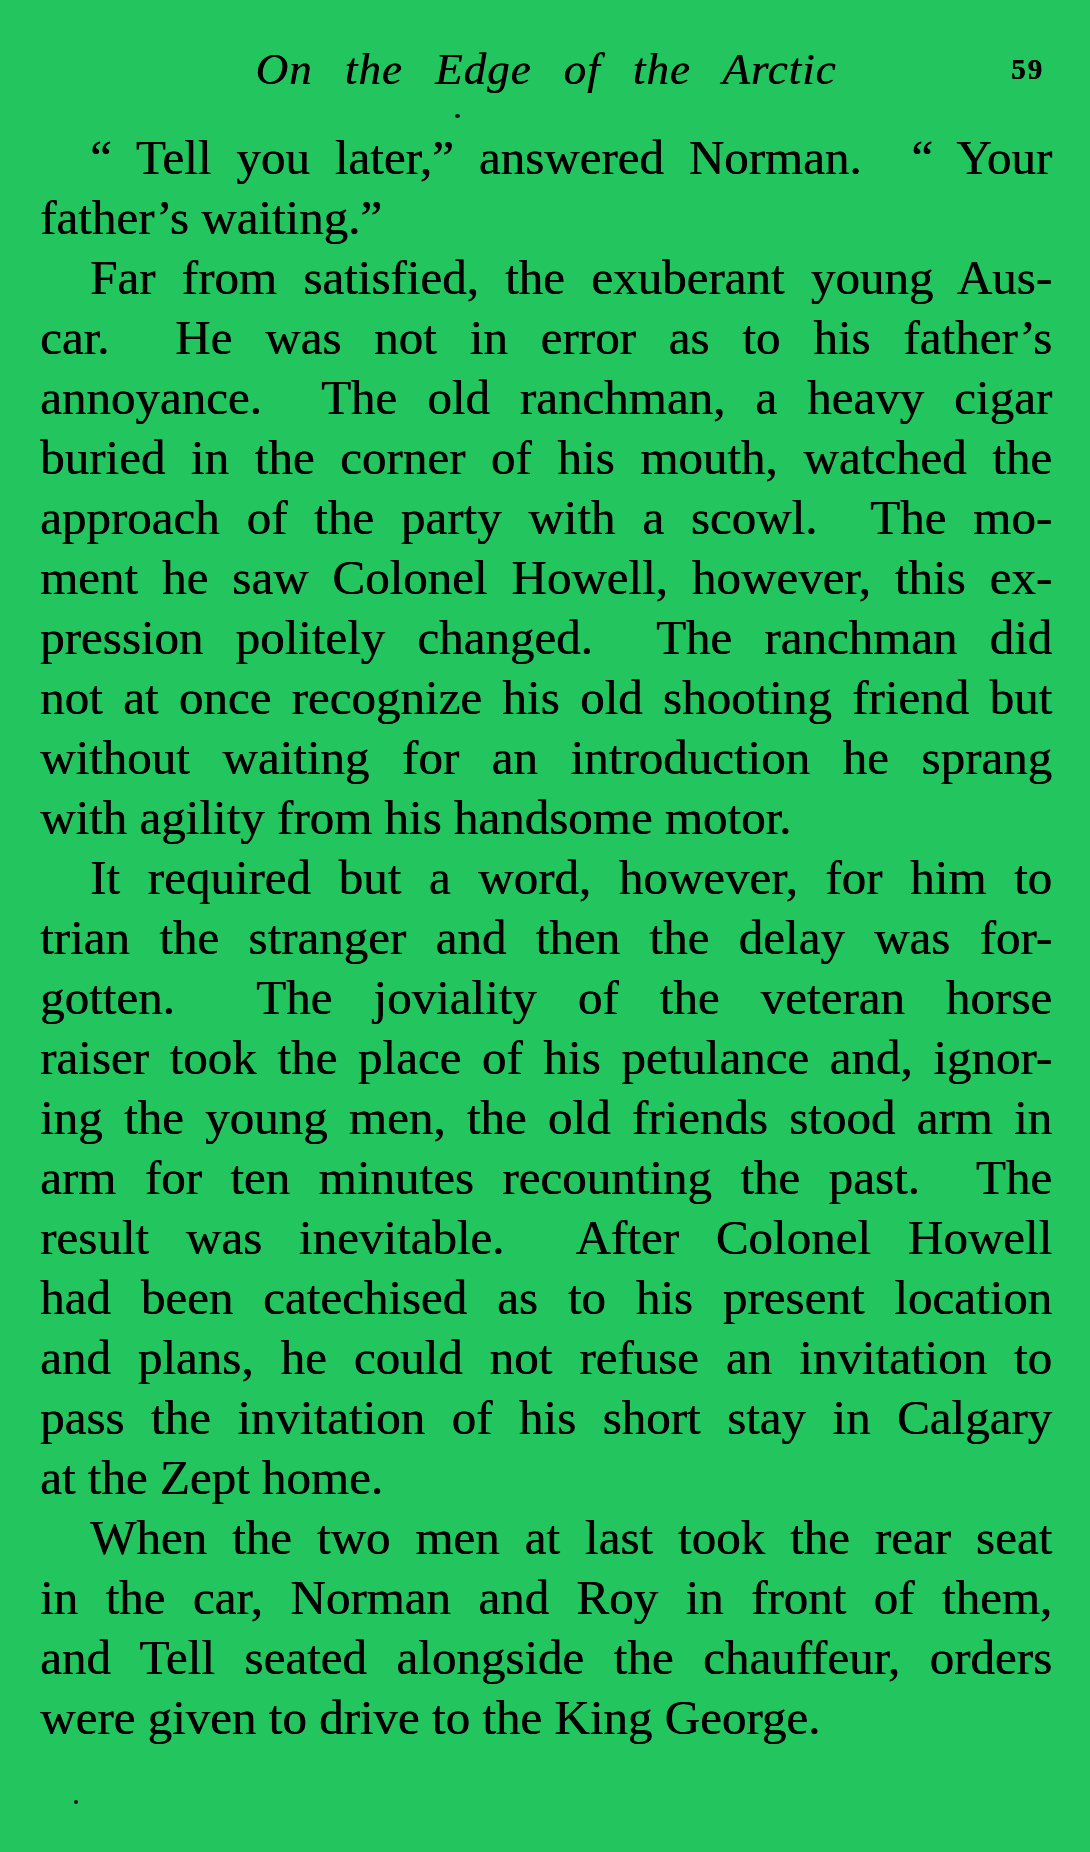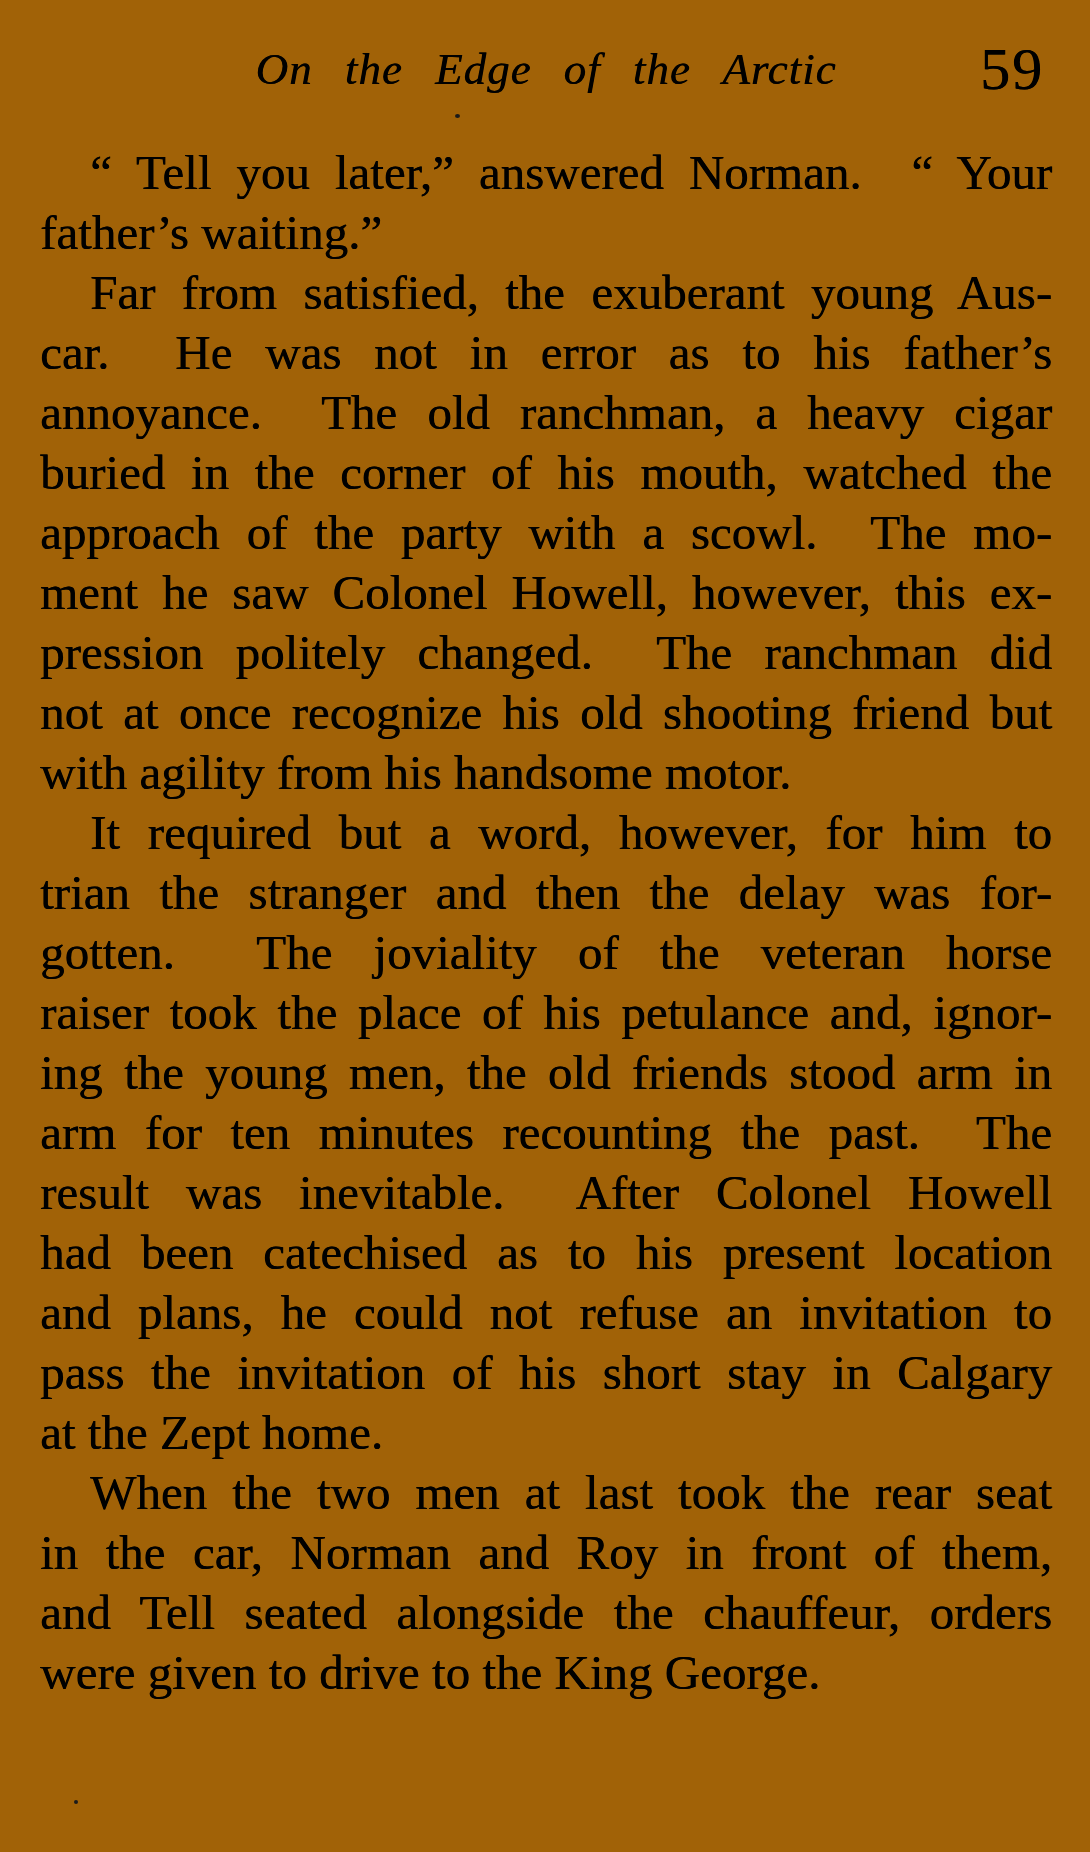--- a/index.html
+++ b/index.html
@@ -4,21 +4,21 @@
 <style>
   html, body {
     margin: 0;
     padding: 0;
     background: #ffffff;
   }
   .page {
     position: relative;
     width: 1090px;
     height: 1852px;
-    background: #a16207;
+    background: #22c55e;
     color: #000000;
     font-family: "Liberation Serif", "DejaVu Serif", serif;
     overflow: hidden;
     
     text-shadow: 0.5px 0 0 currentColor;
   }
   .running-header {
     position: absolute;
     top: 40px;
     left: 40px;
@@ -31,26 +31,27 @@
     text-align: center;
     font-style: italic;
     word-spacing: 20px;
     letter-spacing: 1px;
   }
   .page-number {
     position: absolute;
     top: 0;
     right: 8px;
     font-style: normal;
-    font-size: 60px;
+    font-size: 29px;
     letter-spacing: 2px;
+    font-weight: bold;
   }
   .body-text {
     position: absolute;
-    top: 143px;
+    top: 128px;
     left: 40px;
     width: 1012px;
     font-size: 49px;
     line-height: 60px;
   }
   .line {
     text-align: justify;
     text-align-last: justify;
   }
   .line.para-start {
@@ -80,20 +81,21 @@
       <div class="line para-start">“ Tell you later,” answered Norman.&nbsp; “ Your</div>
       <div class="line para-end">father’s waiting.”</div>
       <div class="line para-start">Far from satisfied, the exuberant young Aus-</div>
       <div class="line">car.&nbsp; He was not in error as to his father’s</div>
       <div class="line">annoyance.&nbsp; The old ranchman, a heavy cigar</div>
       <div class="line">buried in the corner of his mouth, watched the</div>
       <div class="line">approach of the party with a scowl.&nbsp; The mo-</div>
       <div class="line">ment he saw Colonel Howell, however, this ex-</div>
       <div class="line">pression politely changed.&nbsp; The ranchman did</div>
       <div class="line">not at once recognize his old shooting friend but</div>
+      <div class="line">without waiting for an introduction he sprang</div>
       <div class="line para-end">with agility from his handsome motor.</div>
       <div class="line para-start">It required but a word, however, for him to</div>
       <div class="line">trian the stranger and then the delay was for-</div>
       <div class="line">gotten.&nbsp; The joviality of the veteran horse</div>
       <div class="line">raiser took the place of his petulance and, ignor-</div>
       <div class="line">ing the young men, the old friends stood arm in</div>
       <div class="line">arm for ten minutes recounting the past.&nbsp; The</div>
       <div class="line">result was inevitable.&nbsp; After Colonel Howell</div>
       <div class="line">had been catechised as to his present location</div>
       <div class="line">and plans, he could not refuse an invitation to</div>

